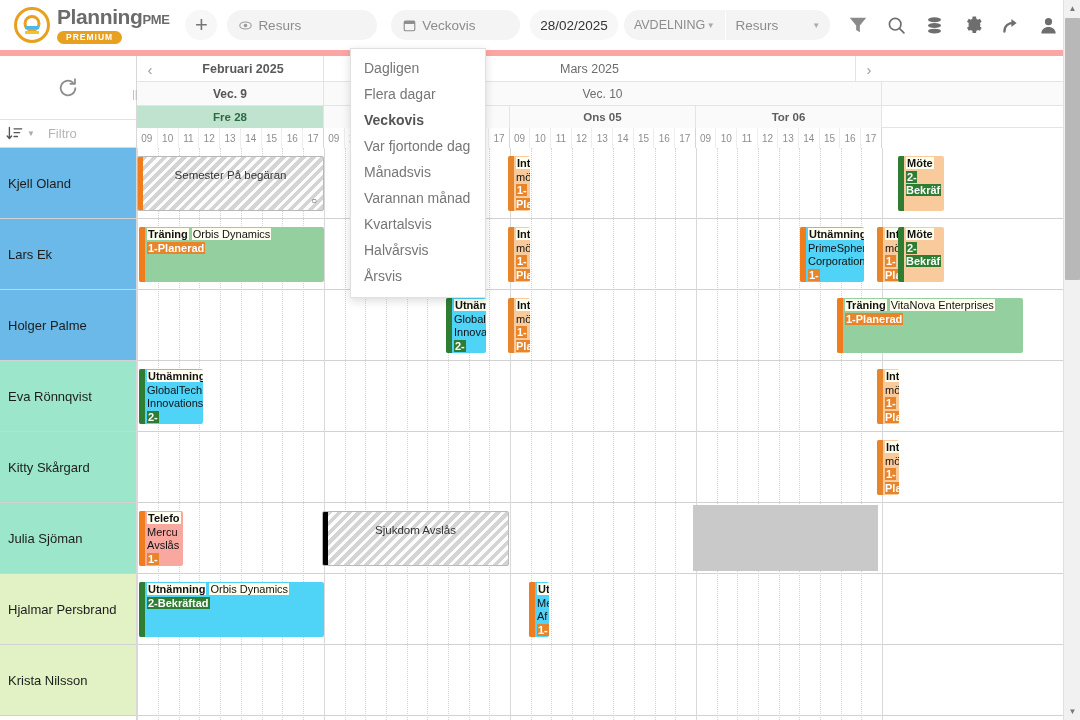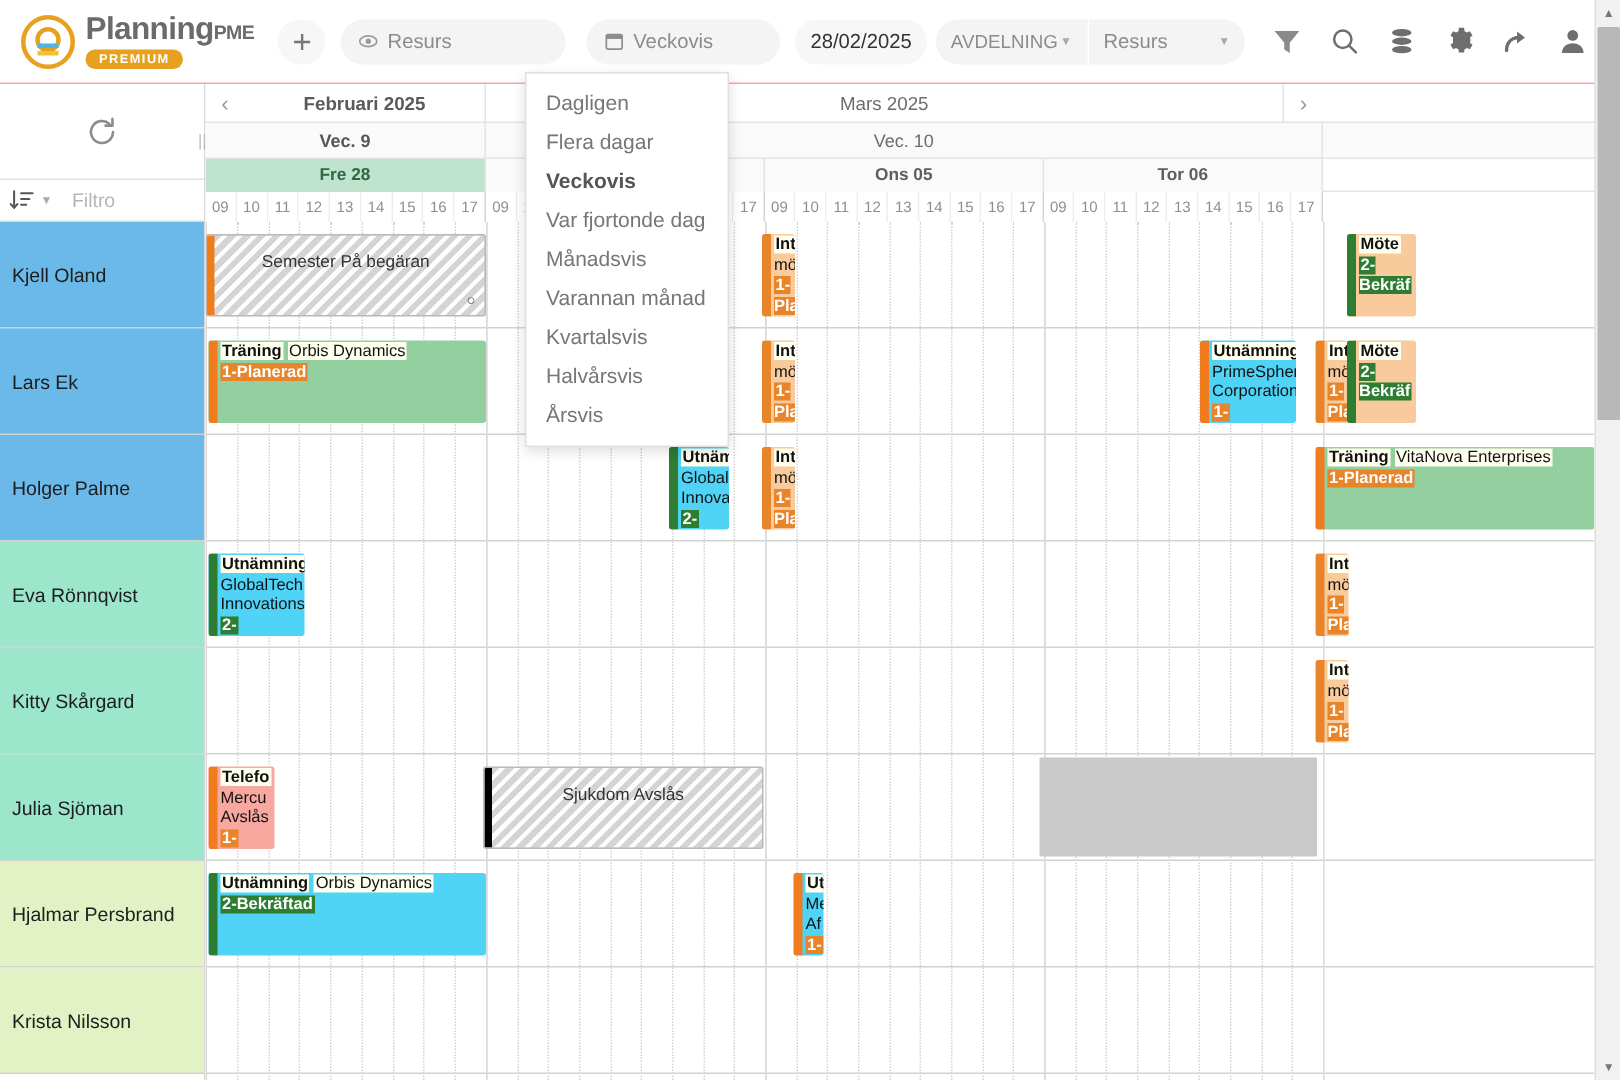--- a/index.html
+++ b/index.html
@@ -7,21 +7,21 @@
     width: 1080px; height: 720px;
     font-family: "Liberation Sans", sans-serif;
     background: #ffffff; overflow: hidden;
   }
   #app { position: relative; width: 1080px; height: 720px; }
 
   
   .toolbar {
     position: absolute; top: 0; left: 0; width: 1080px; height: 56px;
     background: #fff; display: flex; align-items: center;
-    border-bottom: 1px solid #fca5a5;
+    border-bottom: 6px solid #fca5a5;
   }
   .logo-wrap { display: flex; align-items: center; margin-left: 14px; }
   .logo-mark {
     width: 36px; height: 36px; border-radius: 50%;
     border: 3.5px solid #e8a020; background: #fff;
     position: relative; flex: none;
   }
   .logo-mark::before {
     content: ""; position: absolute; left: 50%; top: 5px;
     transform: translateX(-50%);
@@ -486,21 +486,21 @@
         </div>
       </div>
       <div class="ev" style="left: 371px; top: 150px; width: 22px; height: 55px; background: rgb(249, 203, 156);">
         <div class="bar" style="background: rgb(232, 132, 42);"></div>
         <div class="body">
           <div class="t1"><span class="hl-title">Int</span></div>
           <div class="t2">mö</div>
           <div><span class="hl-task">1-Pla</span></div>
         </div>
       </div>
-      <div class="ev" style="left: 740px; top: 150px; width: 186px; height: 55px; background: rgb(147, 207, 159);">
+      <div class="ev" style="left: 700px; top: 150px; width: 186px; height: 55px; background: rgb(147, 207, 159);">
         <div class="bar" style="background: rgb(240, 124, 30);"></div>
         <div class="body">
           <div class="t1"><span class="hl-title">Träning</span><span class="hl-title" style="font-weight: normal; margin-left: 3px;">VitaNova Enterprises</span></div>
           <div><span class="hl-task">1-Planerad</span></div>
         </div>
       </div>
       <div class="ev" style="left: 2px; top: 221px; width: 64px; height: 55px; background: rgb(79, 211, 247);">
         <div class="bar" style="background: rgb(46, 125, 50);"></div>
         <div class="body">
           <div class="t1"><span class="hl-title">Utnämning</span></div>

